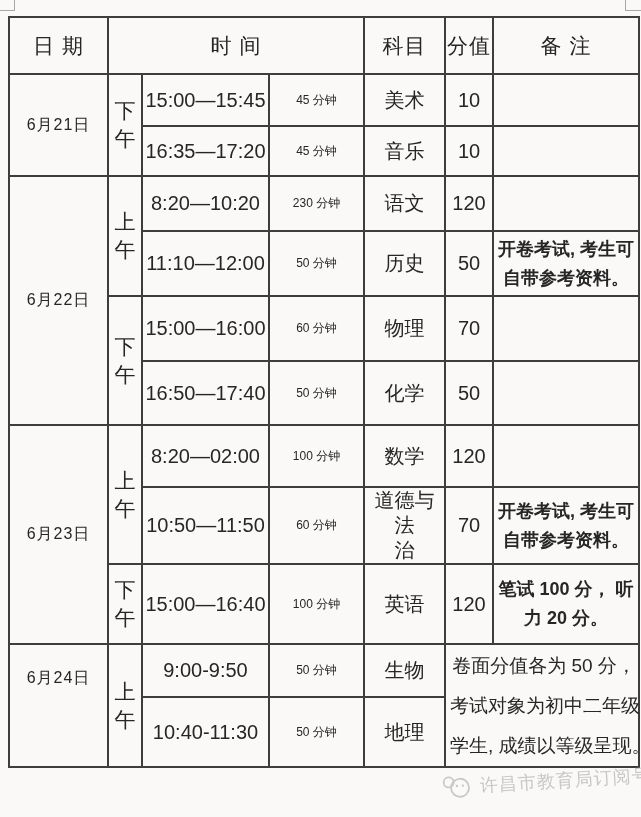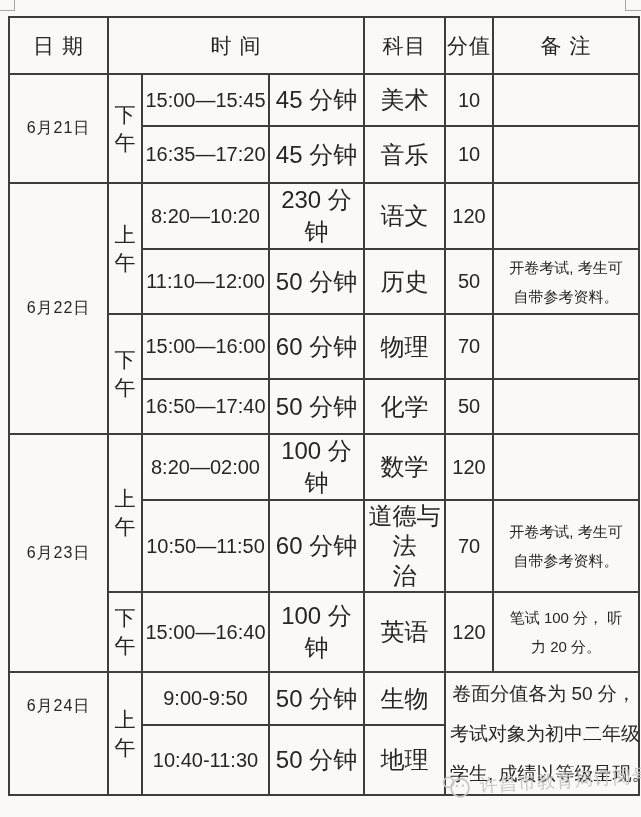--- a/index.html
+++ b/index.html
@@ -18,41 +18,41 @@
     position:absolute;left:8px;top:16px;
     border-collapse:collapse;table-layout:fixed;width:630px;
   }
   table.sched td{
     border:2px solid #3d3d3d;
     text-align:center;vertical-align:middle;
     padding:0;overflow:visible;
   }
   tr.rh  {height:57px;}
   tr.r1  {height:52px;}
-  tr.r2  {height:57px;}
+  tr.r2  {height:50px;}
   tr.r3  {height:55px;}
   tr.r4  {height:65px;padding-left:40px;}
   tr.r5  {height:65px;}
-  tr.r6  {height:55px;}
+  tr.r6  {height:64px;}
   tr.r7  {height:62px;}
   tr.r8  {height:63px;}
   tr.r9  {height:80px;}
   tr.r10 {height:53px;}
   tr.r11 {height:70px;}
 
   td.hd{font-size:21px;letter-spacing:1px;}
   td.c-date{font-size:16px;letter-spacing:1px;}
   td.c-date.vtop{vertical-align:top;padding-top:23px;}
   td.c-period{font-size:21px;}
   .vfill{display:flex;flex-direction:column;justify-content:space-evenly;align-items:center;height:100%;min-height:100%;}
   td.c-time{font-size:20px;}
-  td.c-dur{font-size:24px;}
-  td.c-subject{font-size:24px;white-space:pre-line;line-height:1.25;}
+  td.c-dur{font-size:12px;}
+  td.c-subject{font-size:20px;white-space:pre-line;line-height:1.25;}
   td.c-score{font-size:20px;}
-  td.c-remark{font-size:15px;}
+  td.c-remark{font-size:18px;font-weight:bold;}
   .rline{white-space:nowrap;line-height:29px;}
   td.c-merged{text-align:left;vertical-align:middle;}
   .mline{font-size:19px;line-height:40px;white-space:nowrap;padding-left:4px;}
 
   .watermark{
     position:absolute;left:440px;top:772px;width:210px;height:32px;
     display:flex;align-items:center;gap:6px;
     color:#c7c7c7;
     transform:rotate(-3.5deg);transform-origin:left center;
   }

